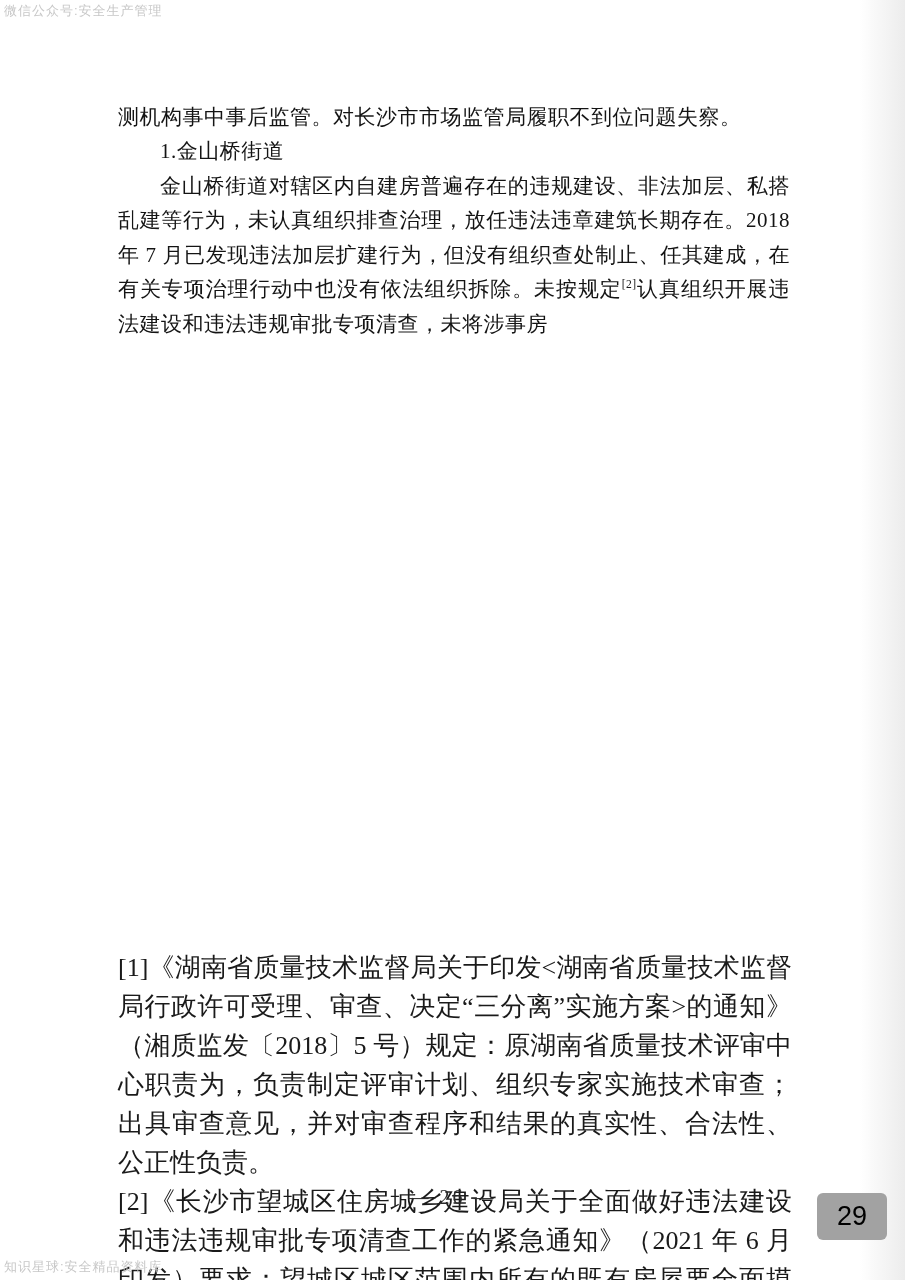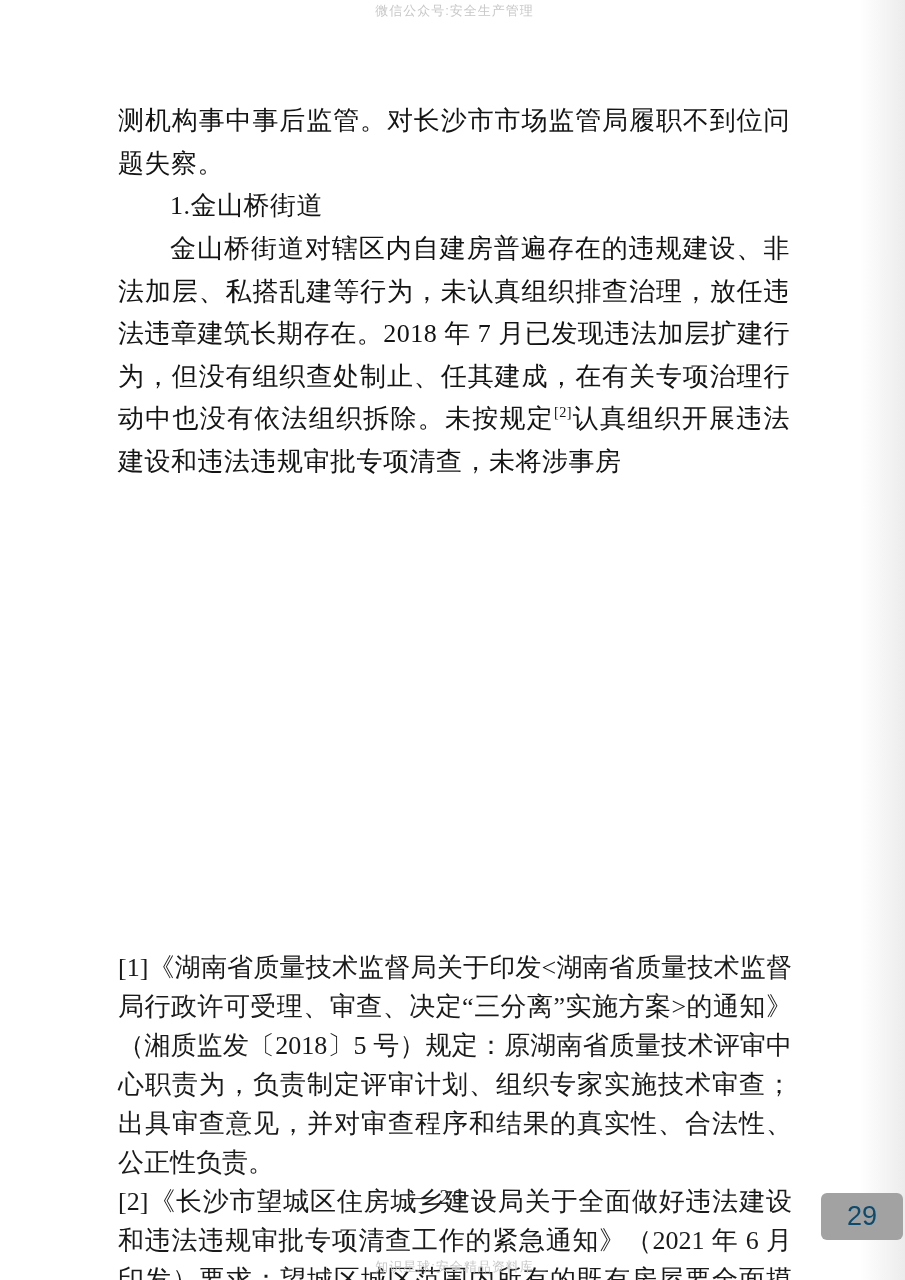--- a/index.html
+++ b/index.html
@@ -12,34 +12,33 @@
   .page {
     position: relative;
     width: 905px;
     height: 1280px;
     overflow: hidden;
     background: linear-gradient(to right, #ffffff 0%, #ffffff 95%, #ececec 100%);
   }
   .watermark {
     position: absolute;
     left: 4px; right: 0;
-    text-align: center;
     color: #c7c7c7;
     font-size: 13px;
     letter-spacing: 1px;
     font-family: "Liberation Sans", sans-serif;
   }
   .watermark.top { top: 2px; }
   .watermark.bottom { bottom: 4px; }
   .content {
     position: absolute;
     top: 100px;
     left: 118px;
     width: 672px;
-    font-size: 26px;
+    font-size: 21px;
     line-height: 1.64;
     text-align: justify;
     letter-spacing: 0.5px;
   }
   .para { text-indent: 2em; }
   .para.no-indent { text-indent: 0; }
   .para.bold { font-weight: bold; }
   sup {
     font-size: 0.55em;
     vertical-align: super;
@@ -61,26 +60,26 @@
     top: 1186px;
     left: 0;
     width: 100%;
     text-align: center;
     font-size: 20px;
     color: #2a2a2a;
     letter-spacing: 3px;
   }
   .badge {
     position: absolute;
-    right: 2px;
+    right: 18px;
     bottom: 40px;
-    width: 82px;
+    width: 70px;
     height: 47px;
     background: #a2a2a2;
-    color: #0c4a6e;
+    color: #000000;
     font-size: 27px;
     display: flex;
     align-items: center;
     justify-content: center;
     border-radius: 6px;
     font-family: "Liberation Sans", sans-serif;
   }
 </style>
 </head>
 <body>

